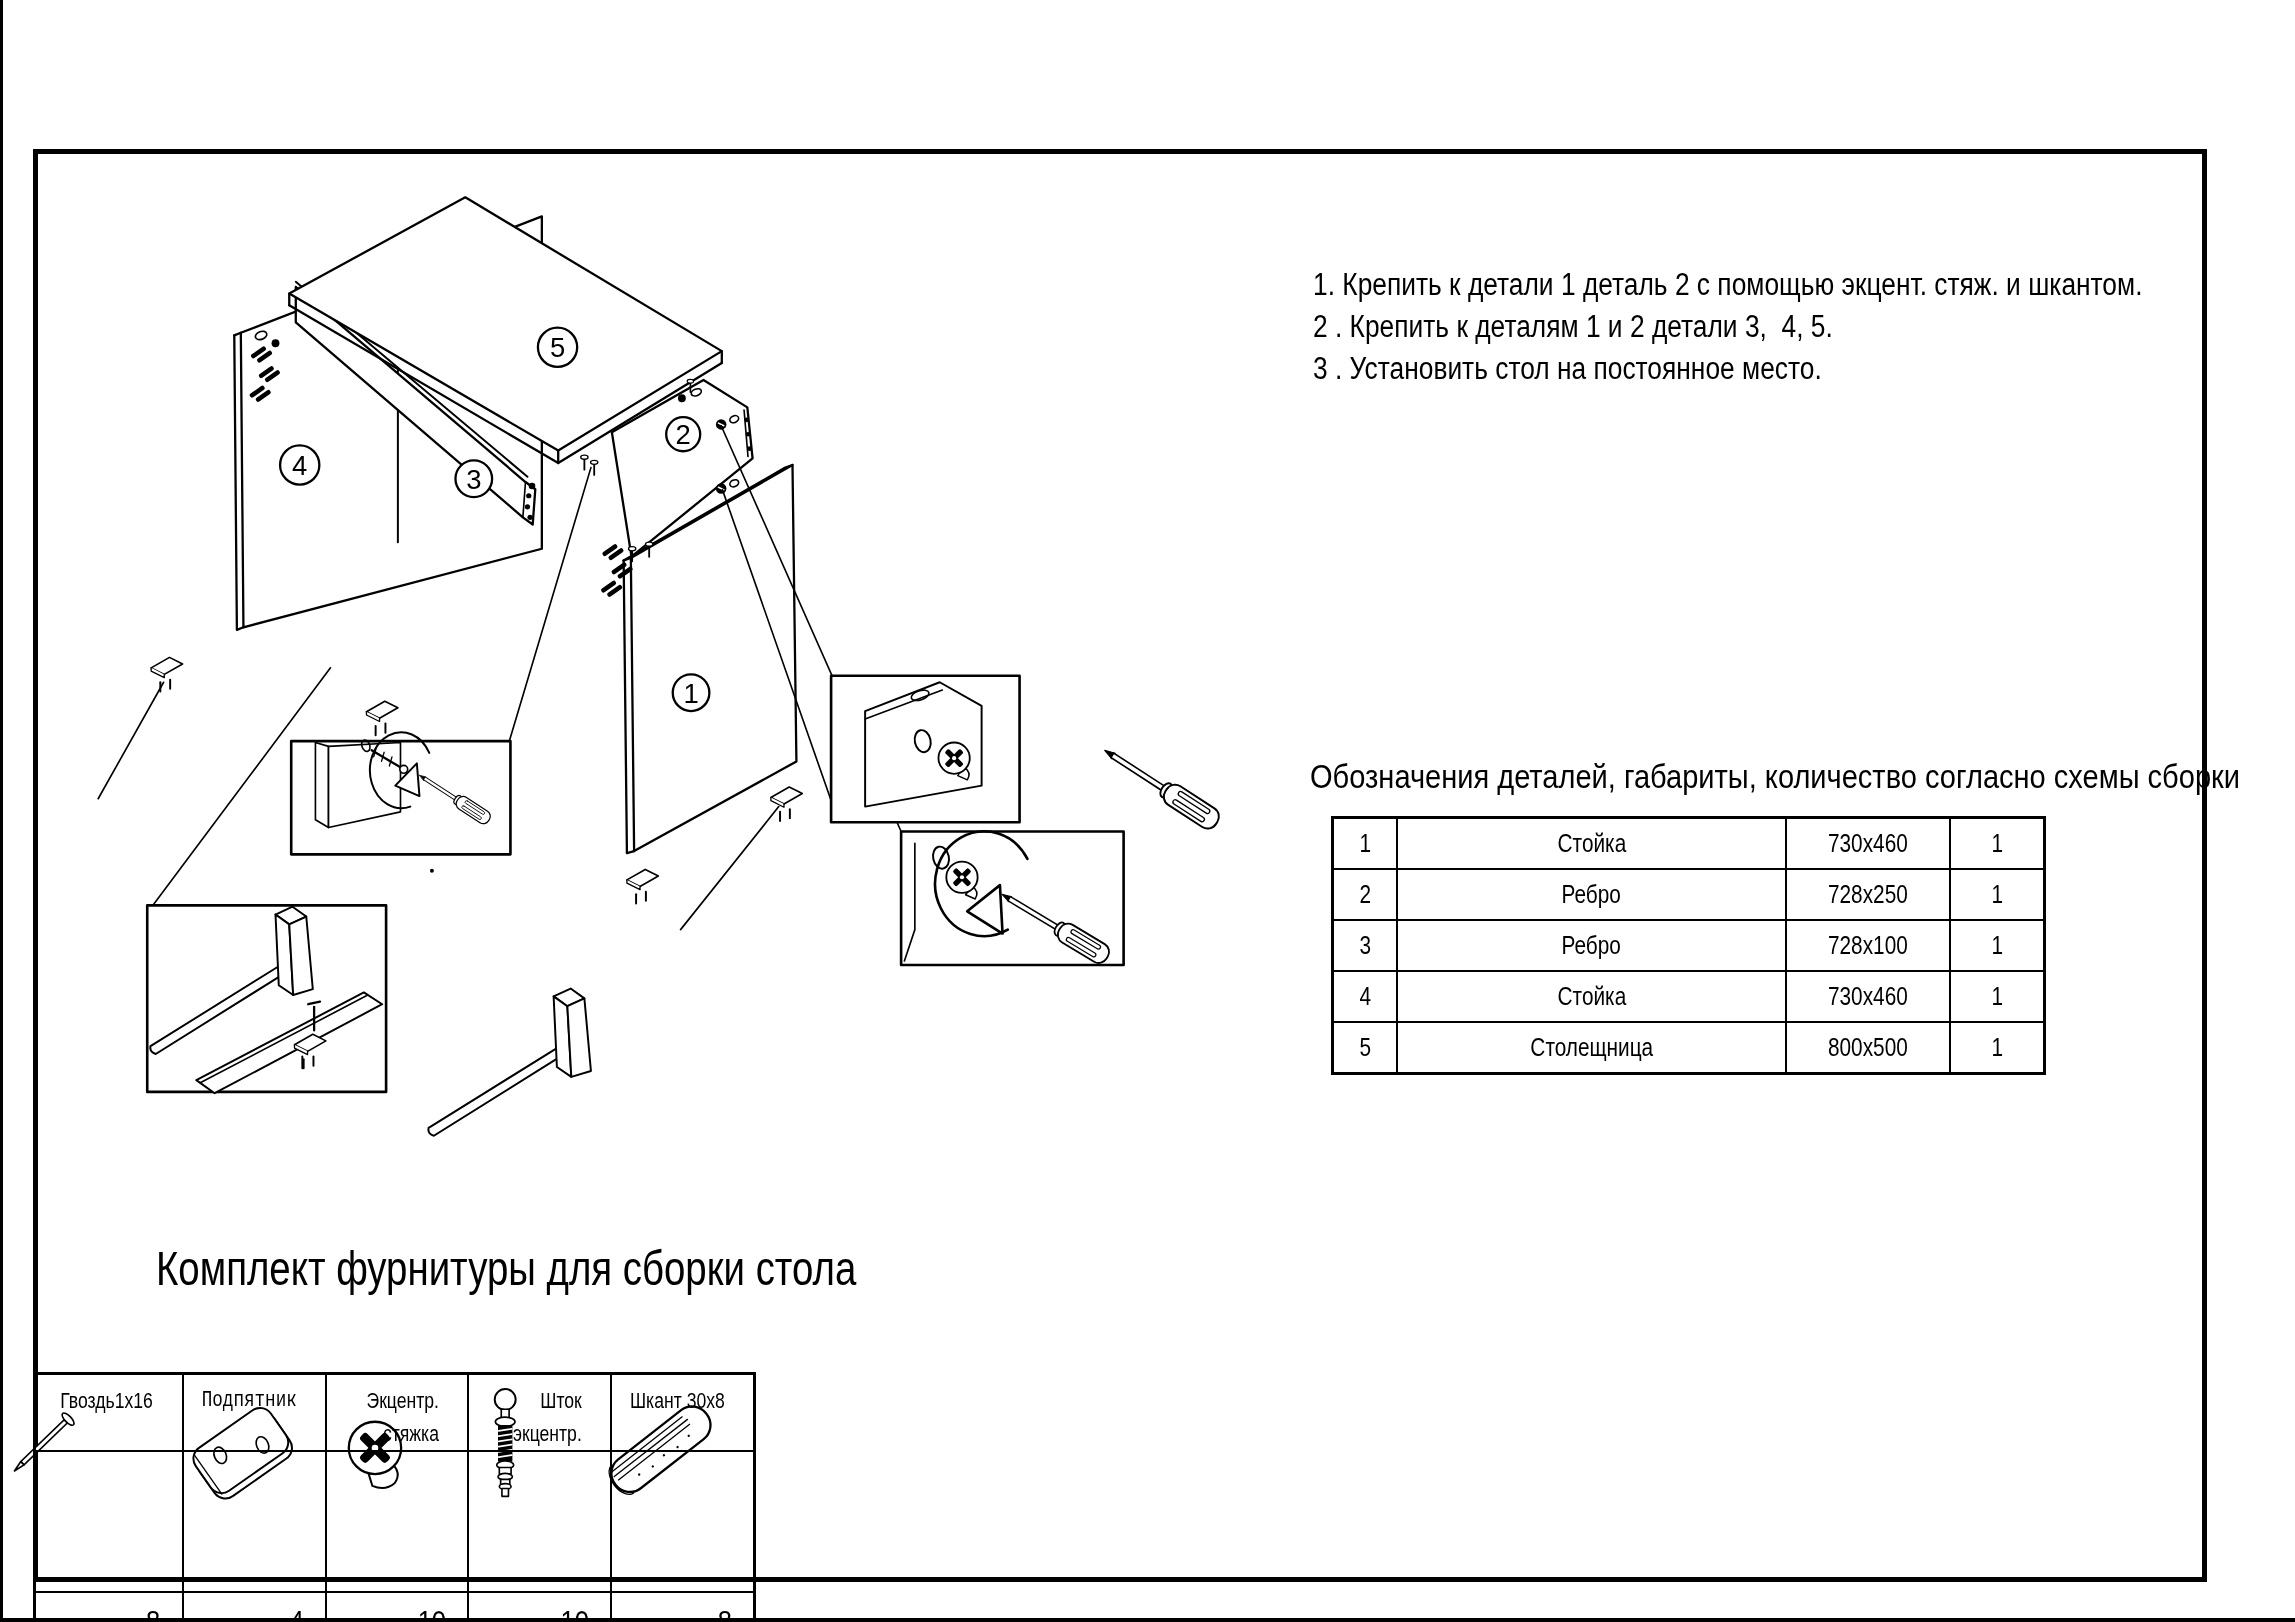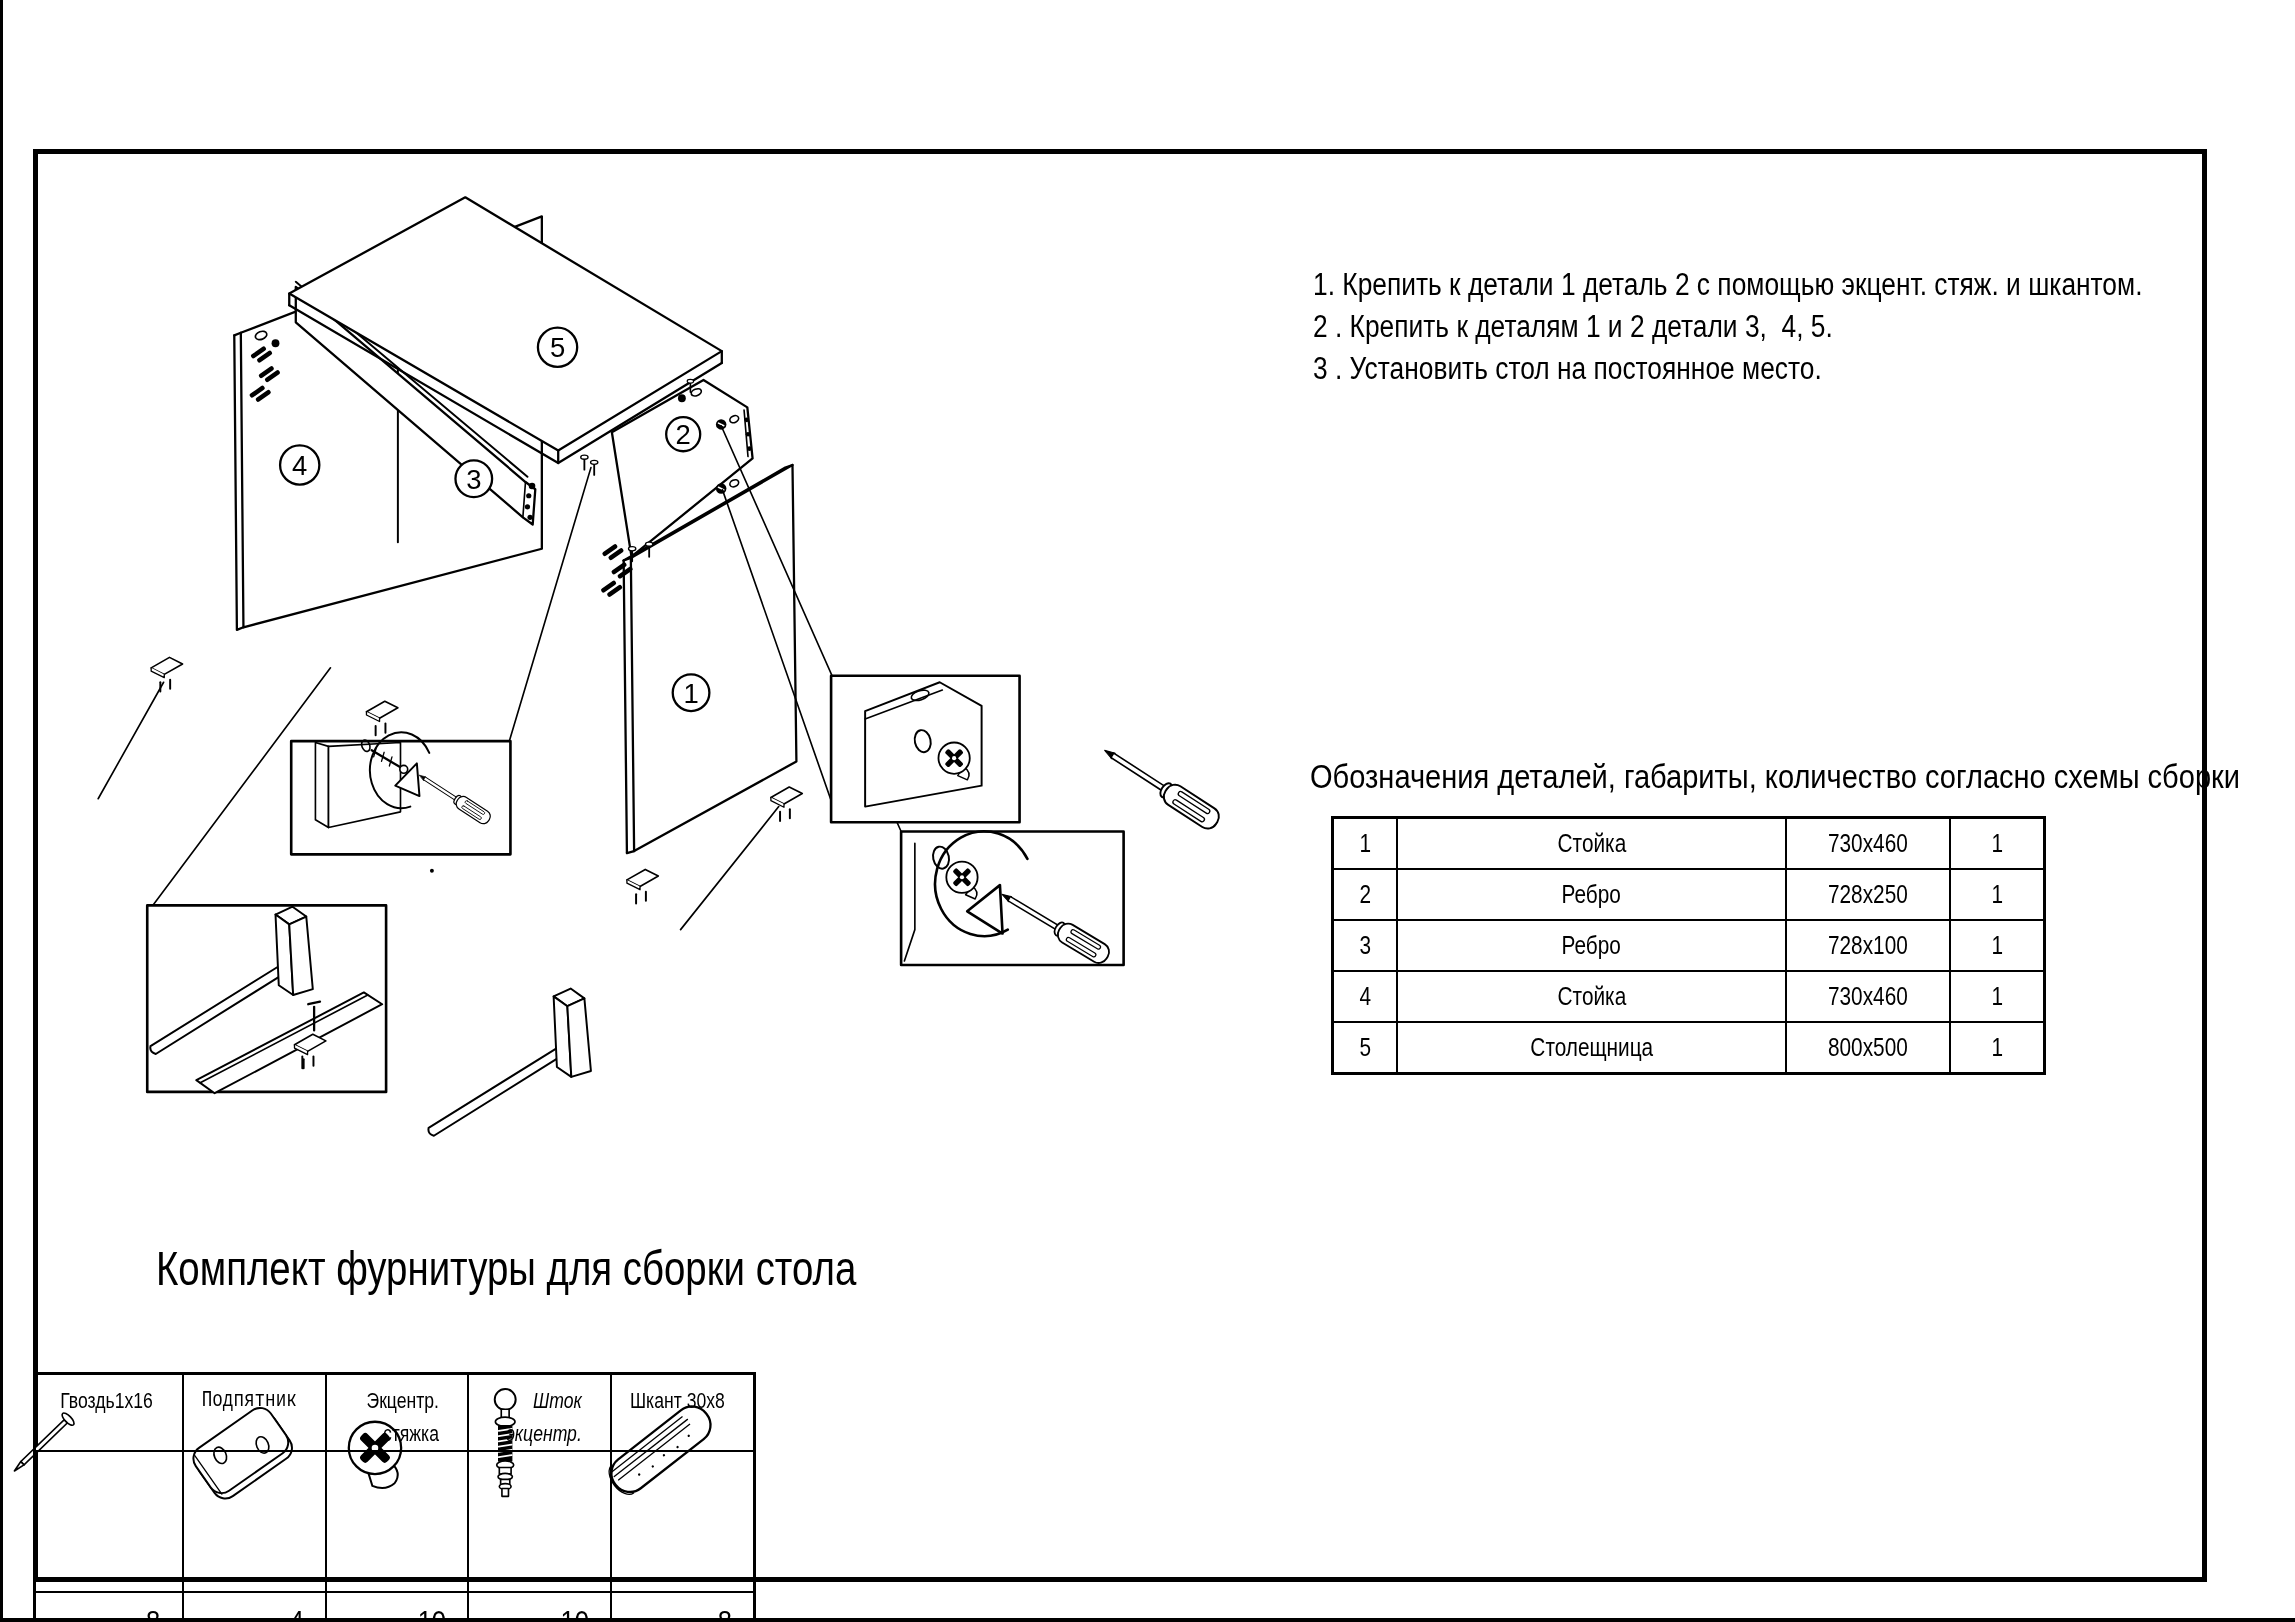--- a/index.html
+++ b/index.html
@@ -18,21 +18,21 @@
                table-layout:fixed;border:3.9px solid #000;}
   .parts-table td{border:2px solid #000;height:49px;text-align:center;vertical-align:middle;
                   font-size:26px;padding:0;overflow:hidden;}
   .pt-c0{width:62px;}.pt-c1{width:387px;}.pt-c2{width:162px;}.pt-c3{width:92px;}
   .cnd{display:inline-block;transform:scaleX(.8);white-space:nowrap;}
   .hw-title{position:absolute;left:156px;top:1241px;font-size:48px;white-space:nowrap;
             transform:scaleX(.8);transform-origin:0 0;}
   .hw-table{position:absolute;left:33px;top:1372px;border-collapse:collapse;table-layout:fixed;
             border:3.3px solid #000;border-bottom:4.6px solid #000;text-align:right;}
   .hw-table td{border:2.6px solid #000;padding:0;vertical-align:top;overflow:visible;}
-  .hw-c0{width:146px;}.hw-c1{width:141px;font-family:Liberation Mono, monospace;}.hw-c2{width:140px;}.hw-c3{width:141px;font-style:italic;}.hw-c4{width:141px;}
+  .hw-c0{width:146px;}.hw-c1{width:141px;font-family:Liberation Mono, monospace;}.hw-c2{width:140px;}.hw-c3{width:141px;}.hw-c4{width:141px;}
   .hw-head td{height:72px;}
   .hw-icons td{height:139px;}
   .hw-qty td{height:65px;}
   .hw-label{display:block;font-size:22px;line-height:33px;padding:9.2px 0 0 17px;
             transform:scaleX(.8);transform-origin:0 0;white-space:pre-line;}
   .hw-qty-val{display:block;font-size:30px;padding:10.5px 0 0 29px;
               transform:scaleX(.85);transform-origin:0 0;}
 </style>
 </head>
 <body>

